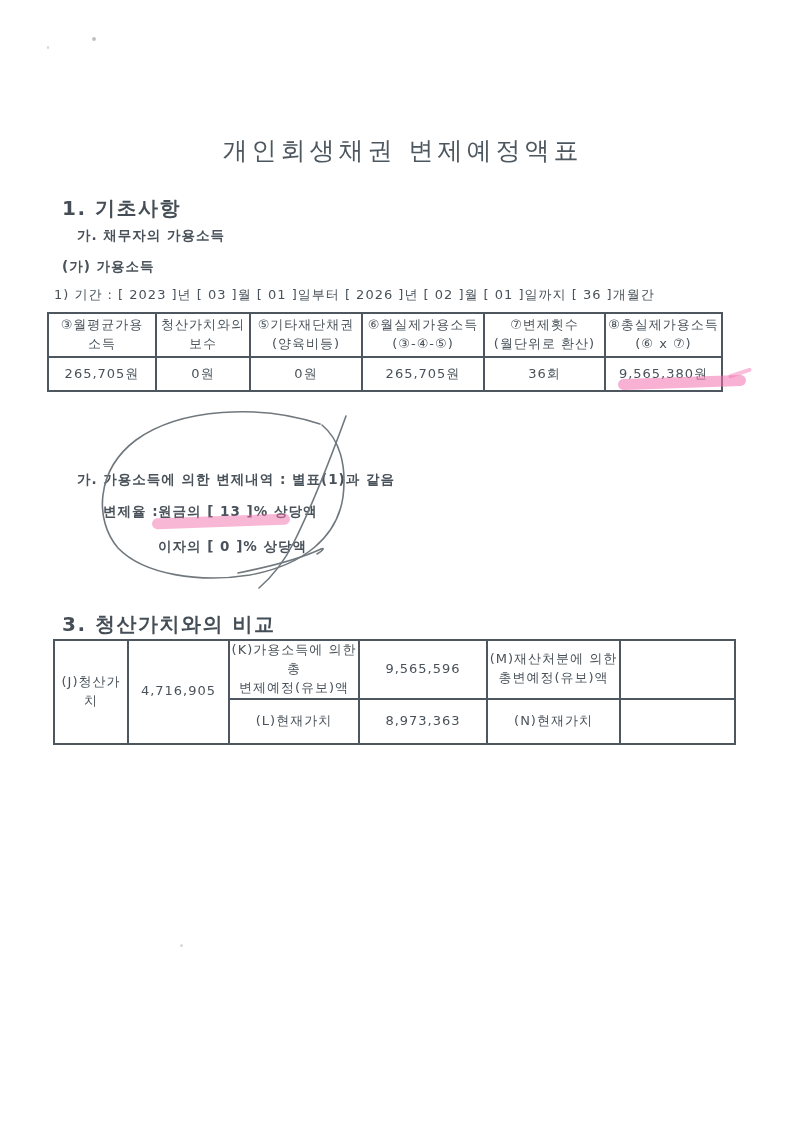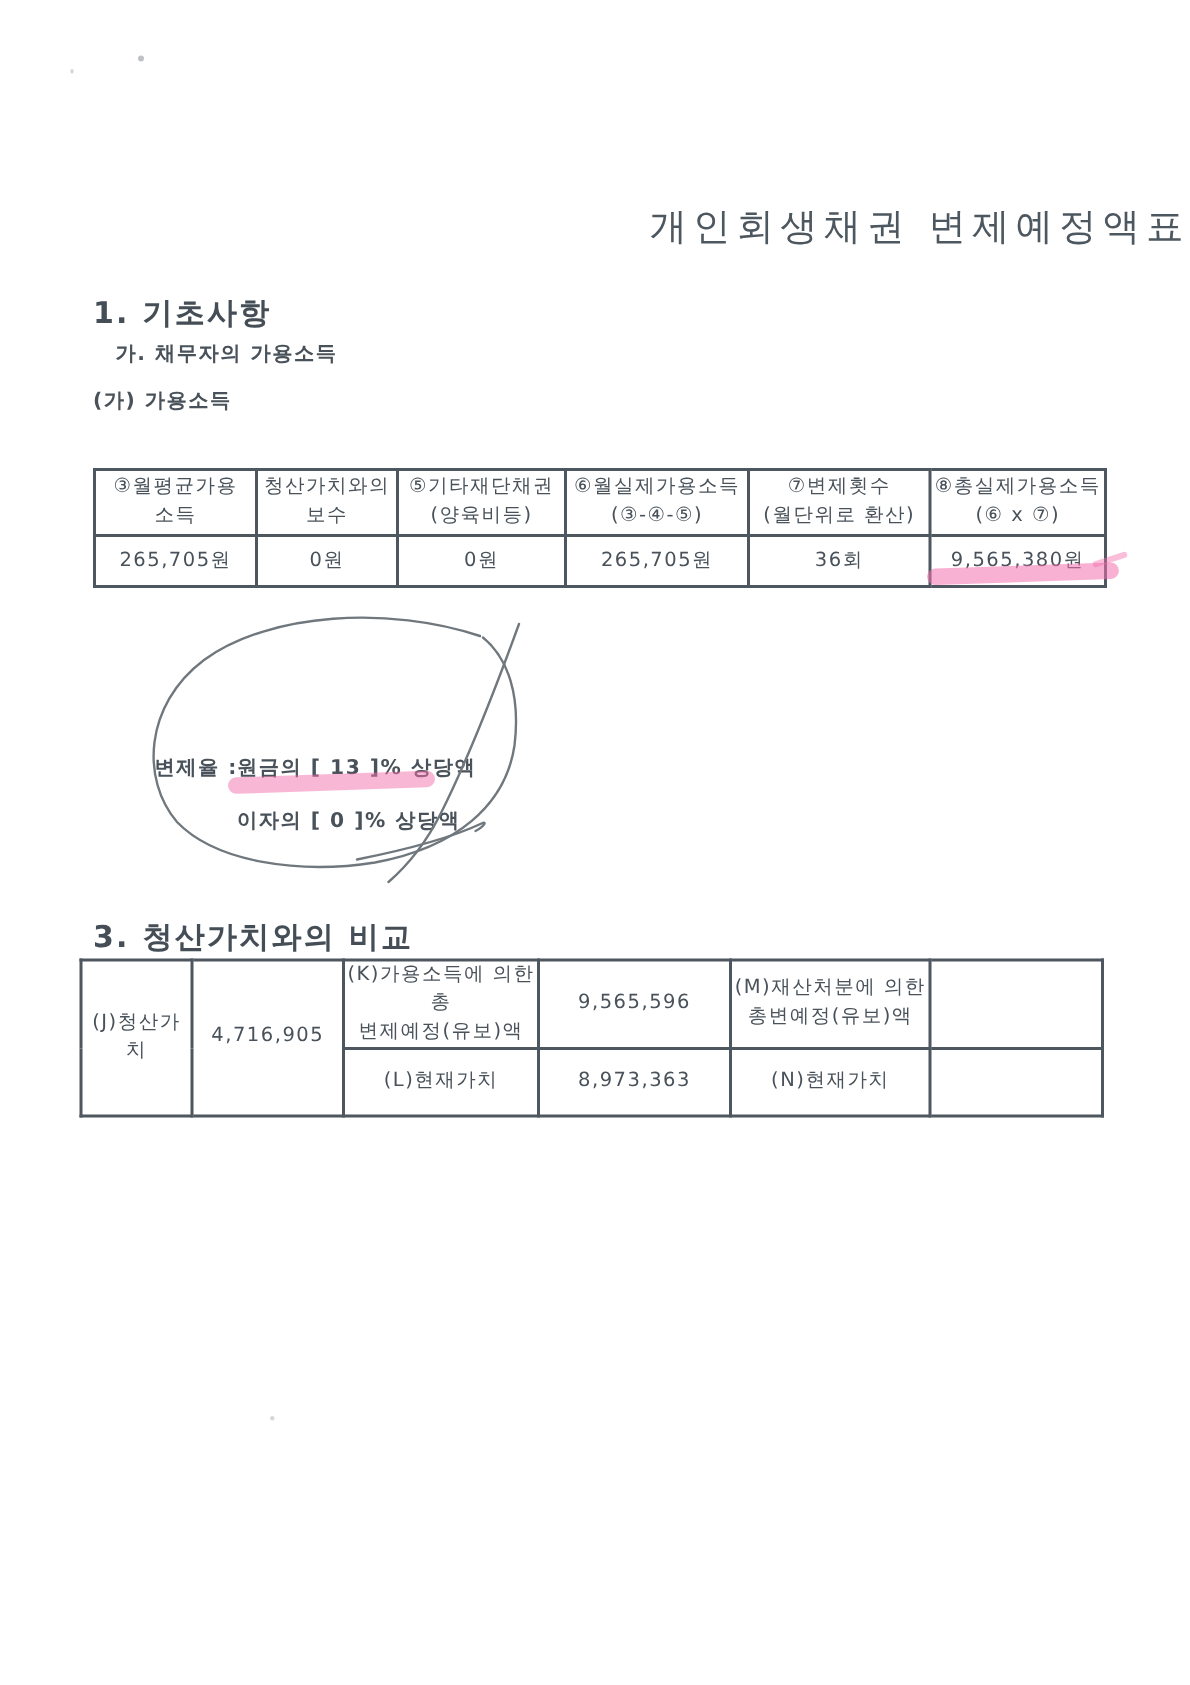--- a/index.html
+++ b/index.html
@@ -4,36 +4,36 @@
 <style>
   * { margin:0; padding:0; box-sizing:border-box; }
   html,body { background:#ffffff; }
   body { font-family:"DejaVu Sans","Liberation Sans",sans-serif; color:#4b545c; }
   .page {
     position:relative; width:793px; height:1123px; margin:0 auto;
     background:#ffffff; overflow:hidden;
   }
   .title {
     position:absolute; top:134px; left:0; width:100%;
-    text-align:right; font-size:25px; letter-spacing:4px;
+    text-align:center; font-size:25px; letter-spacing:4px;
     color:#4d575f; font-weight:500;padding-left:12px;
   }
   .h-sec {
     position:absolute; font-size:20px; font-weight:bold;
     letter-spacing:1.5px; color:#454e56;
   }
   .t-line {
     position:absolute; font-size:13.5px; font-weight:bold;
     letter-spacing:1px; color:#49525a;
   }
   .t-plain {
     position:absolute; font-size:13px; letter-spacing:1px; color:#49525a;
   }
   table { border-collapse:collapse; table-layout:fixed; position:absolute; }
-  .t1 { left:62px; top:312px; width:674px;border-radius:22px; }
+  .t1 { left:47px; top:312px; width:674px;border-radius:22px; }
   .t2 { left:53px; top:639px; width:681px; }
   th, td {
     border:2px solid #4e575f; text-align:center; vertical-align:middle;
     font-size:13px; font-weight:normal; color:#49525a;
     letter-spacing:1px; white-space:pre-line; line-height:1.45;
   }
   .t1 th { height:44px; }
   .t1 td { height:34px; }
   .t2 td { height:45px; }
   .hl {
@@ -49,20 +49,21 @@
 
   <div class="speck" style="left:92px;top:37px;width:4px;height:4px;opacity:.55"></div>
   <div class="speck" style="left:47px;top:46px;width:2px;height:3px;opacity:.4"></div>
   <div class="speck" style="left:180px;top:944px;width:3px;height:3px;opacity:.35"></div>
 
   <div class="title">개인회생채권  변제예정액표</div>
 
   <div class="h-sec" style="left:62px;top:195px">1.  기초사항</div>
   <div class="t-line" style="left:77px;top:227px">가.  채무자의  가용소득</div>
   <div class="t-line" style="left:62px;top:258px">(가)  가용소득</div>
+  <div class="t-plain" style="left:54px;top:286px">1)  기간  :  [  2023  ]년  [  03  ]월  [  01  ]일부터  [  2026  ]년  [  02  ]월  [  01  ]일까지  [  36  ]개월간</div>
 
   <table class="t1">
     <colgroup>
       <col style="width:108px">
         <col style="width:94px">
         <col style="width:112px">
       <col style="width:122px">
         <col style="width:121px">
         <col style="width:117px">
     </colgroup>
@@ -88,20 +89,21 @@
       <td>265,705원</td>
       <td>36회</td>
       <td>9,565,380원</td>
     </tr>
   </tbody>
     </table>
 
   <div class="hl" style="left:618px;top:377px;width:128px;height:11px;background:#f36fae;opacity:.55;transform:rotate(-2deg)"></div>
   <div class="hl" style="left:728px;top:371px;width:24px;height:4px;background:#f36fae;opacity:.45;transform:rotate(-18deg)"></div>
 
+  <div class="t-line" style="left:77px;top:471px">가.  가용소득에  의한  변제내역  :  별표(1)과  같음</div>
   <div class="t-line" style="left:103px;top:503px">변제율 :</div>
   <div class="t-line" style="left:158px;top:503px">원금의 [ 13 ]% 상당액</div>
   <div class="hl" style="left:152px;top:516px;width:138px;height:11px;background:#f36fae;opacity:.5;transform:rotate(-2deg)"></div>
   <div class="t-line" style="left:158px;top:538px">이자의 [ 0 ]% 상당액</div>
 
   <svg class="pen" style="left:88px;top:402px" width="310" height="205" viewBox="0 0 310 205">
     <g fill="none" stroke="#70787e" stroke-width="1.6" stroke-linecap="round">
       <path d="M 232 22 C 172 2, 92 6, 48 38 C 8 68, 6 118, 30 146 C 56 173, 112 181, 162 173 C 216 163, 249 135, 255 95 C 259 62, 251 37, 234 23"></path>
       <path d="M 258 14 C 242 58, 222 108, 206 140 C 197 158, 186 173, 171 186"></path>
       <path d="M 150 171 C 185 164, 214 156, 233 147 C 237 145, 235 149, 229 152"></path>

